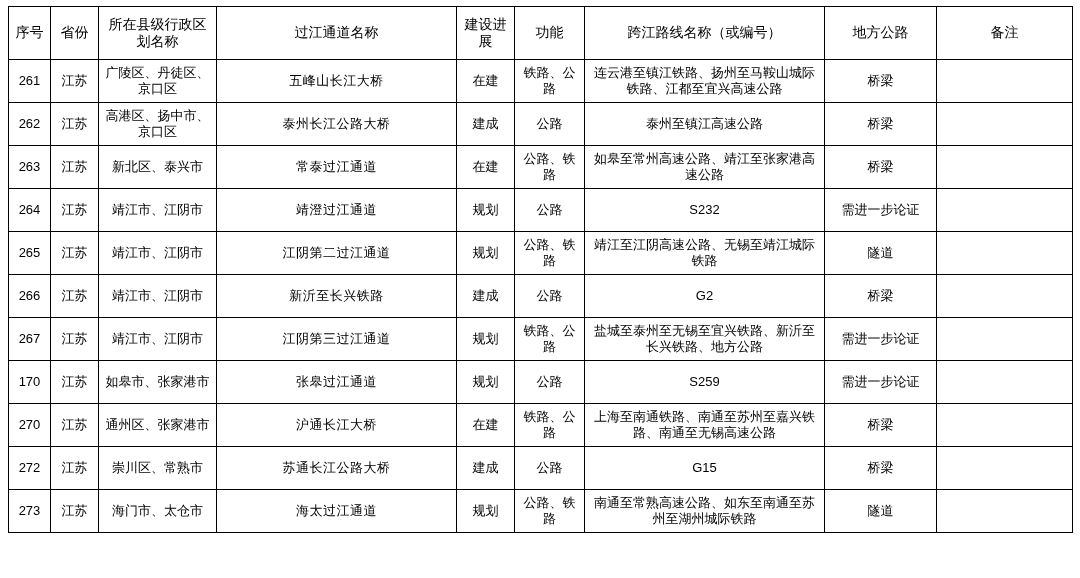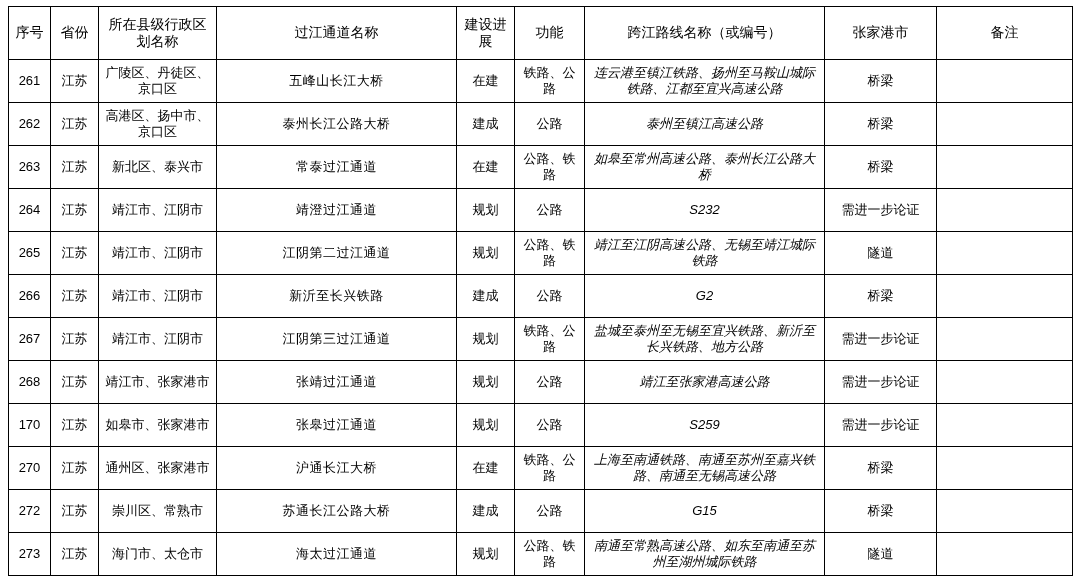--- a/index.html
+++ b/index.html
@@ -54,21 +54,21 @@
   col.c-route    { width: 240px; }
   col.c-type     { width: 112px; }
   col.c-note     { width: 136px; }
 
   .cell-seq { font-size: 13px; }
   .cell-prov { font-size: 13px; }
   .cell-county { font-size: 13px; }
   .cell-name { font-size: 14px; letter-spacing: 0.5px; }
   .cell-progress { font-size: 13px; }
   .cell-func { font-size: 13px; }
-  .cell-route { font-size: 13px; font-style: italic; }
+  .cell-route { font-size: 13px; }
   .cell-type { font-size: 13px; }
   .cell-note { font-size: 13px; }
 </style>
 </head>
 <body>
 
 <div class="sheet">
   <table class="grid">
     <colgroup>
       <col class="c-seq">
@@ -83,21 +83,21 @@
     </colgroup>
     <thead>
       <tr>
         <th>序号</th>
         <th>省份</th>
         <th>所在县级行政区划名称</th>
         <th>过江通道名称</th>
         <th>建设进展</th>
         <th>功能</th>
         <th>跨江路线名称（或编号）</th>
-        <th>张家港市</th>
+        <th>地方公路</th>
         <th>备注</th>
       </tr>
     </thead>
     <tbody>
       <tr>
         <td class="cell-seq">261</td>
         <td class="cell-prov">江苏</td>
         <td class="cell-county">广陵区、丹徒区、京口区</td>
         <td class="cell-name">五峰山长江大桥</td>
         <td class="cell-progress">在建</td>
@@ -117,21 +117,21 @@
         <td class="cell-type">桥梁</td>
         <td class="cell-note"></td>
       </tr>
       <tr>
         <td class="cell-seq">263</td>
         <td class="cell-prov">江苏</td>
         <td class="cell-county">新北区、泰兴市</td>
         <td class="cell-name">常泰过江通道</td>
         <td class="cell-progress">在建</td>
         <td class="cell-func">公路、铁路</td>
-        <td class="cell-route">如皋至常州高速公路、泰州长江公路大桥</td>
+        <td class="cell-route">如皋至常州高速公路、靖江至张家港高速公路</td>
         <td class="cell-type">桥梁</td>
         <td class="cell-note"></td>
       </tr>
       <tr>
         <td class="cell-seq">264</td>
         <td class="cell-prov">江苏</td>
         <td class="cell-county">靖江市、江阴市</td>
         <td class="cell-name">靖澄过江通道</td>
         <td class="cell-progress">规划</td>
         <td class="cell-func">公路</td>
@@ -162,31 +162,20 @@
         <td class="cell-note"></td>
       </tr>
       <tr>
         <td class="cell-seq">267</td>
         <td class="cell-prov">江苏</td>
         <td class="cell-county">靖江市、江阴市</td>
         <td class="cell-name">江阴第三过江通道</td>
         <td class="cell-progress">规划</td>
         <td class="cell-func">铁路、公路</td>
         <td class="cell-route">盐城至泰州至无锡至宜兴铁路、新沂至长兴铁路、地方公路</td>
-        <td class="cell-type">需进一步论证</td>
-        <td class="cell-note"></td>
-      </tr>
-      <tr>
-        <td class="cell-seq">268</td>
-        <td class="cell-prov">江苏</td>
-        <td class="cell-county">靖江市、张家港市</td>
-        <td class="cell-name">张靖过江通道</td>
-        <td class="cell-progress">规划</td>
-        <td class="cell-func">公路</td>
-        <td class="cell-route">靖江至张家港高速公路</td>
         <td class="cell-type">需进一步论证</td>
         <td class="cell-note"></td>
       </tr>
       <tr>
         <td class="cell-seq">170</td>
         <td class="cell-prov">江苏</td>
         <td class="cell-county">如皋市、张家港市</td>
         <td class="cell-name">张皋过江通道</td>
         <td class="cell-progress">规划</td>
         <td class="cell-func">公路</td>

